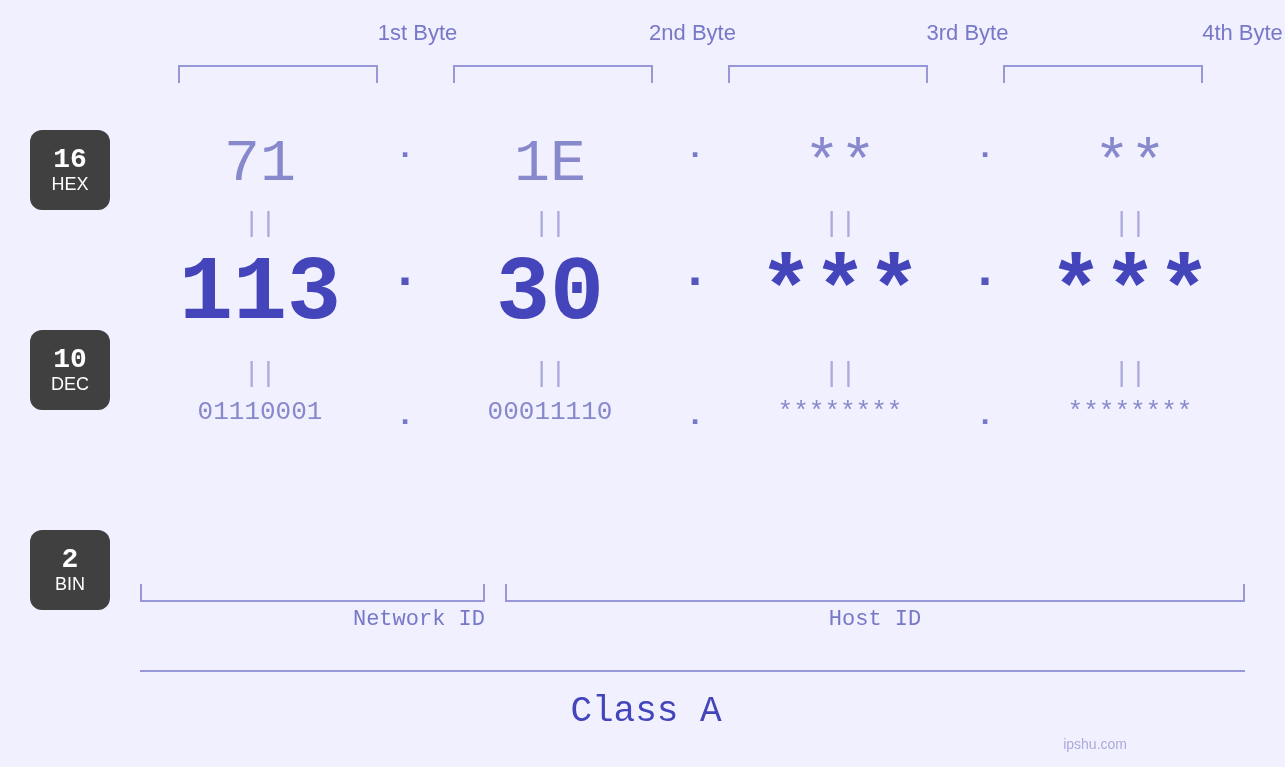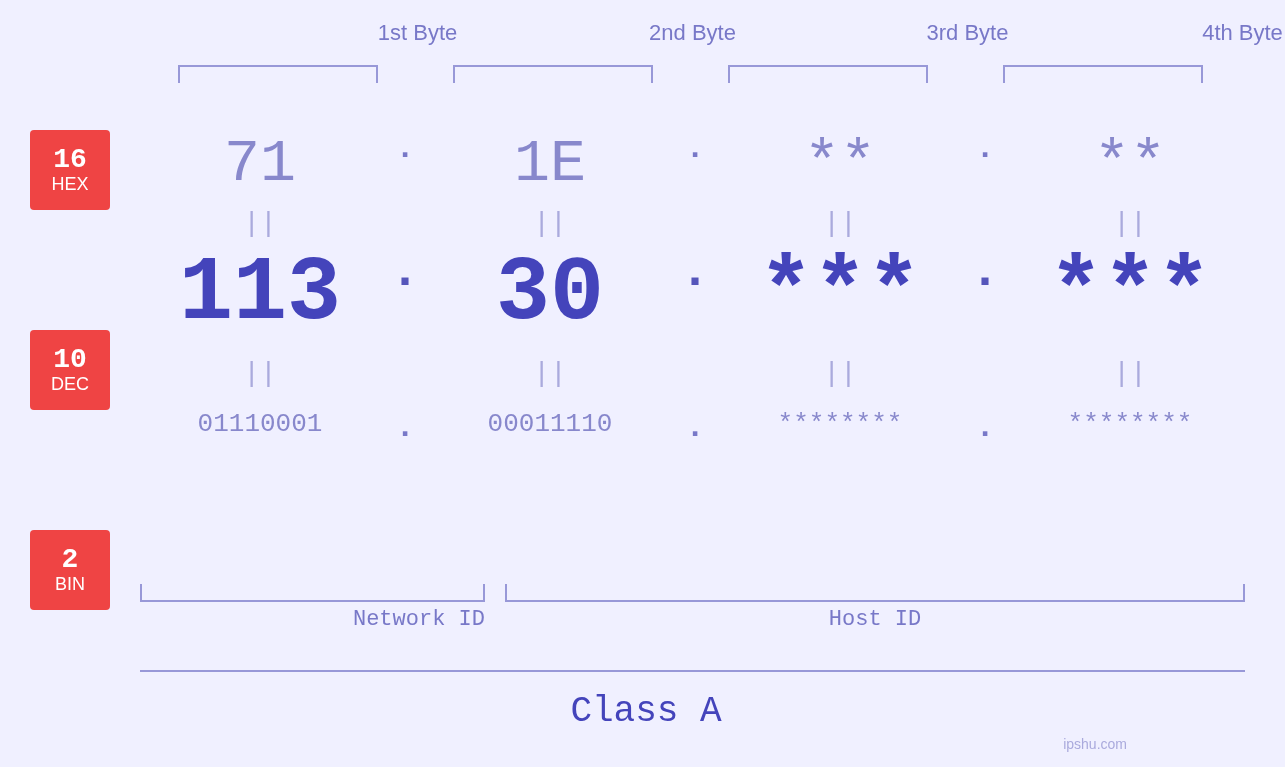--- a/index.html
+++ b/index.html
@@ -64,29 +64,29 @@
     .base-labels {
       position: absolute;
       left: 30px;
       top: 130px;
       display: flex;
       flex-direction: column;
       gap: 120px;
     }
 
     .base-badge {
-      background: #ef4444;
+      background: #404040;
       color: white;
       width: 80px;
       height: 80px;
       display: flex;
       flex-direction: column;
       align-items: center;
       justify-content: center;
-      border-radius: 4px;
+      border-radius: 12px;
     }
 
     .base-number {
       font-size: 28px;
       font-weight: bold;
       line-height: 1;
     }
 
     .base-label {
       font-size: 18px;
@@ -261,21 +261,21 @@
     <div class="equals-row" style="margin-top: 8px;">
       <div class="equals-sign">||</div>
       <div class="equals-dot"></div>
       <div class="equals-sign">||</div>
       <div class="equals-dot"></div>
       <div class="equals-sign">||</div>
       <div class="equals-dot"></div>
       <div class="equals-sign">||</div>
     </div>
 
-    <div class="data-row" style="margin-top: 16px;">
+    <div class="data-row" style="margin-top: 4px;">
       <div class="byte-cell">
         <span class="bin-value">01110001</span>
       </div>
       <div class="dot-sep">.</div>
       <div class="byte-cell">
         <span class="bin-value">00011110</span>
       </div>
       <div class="dot-sep">.</div>
       <div class="byte-cell">
         <span class="bin-value">********</span>

